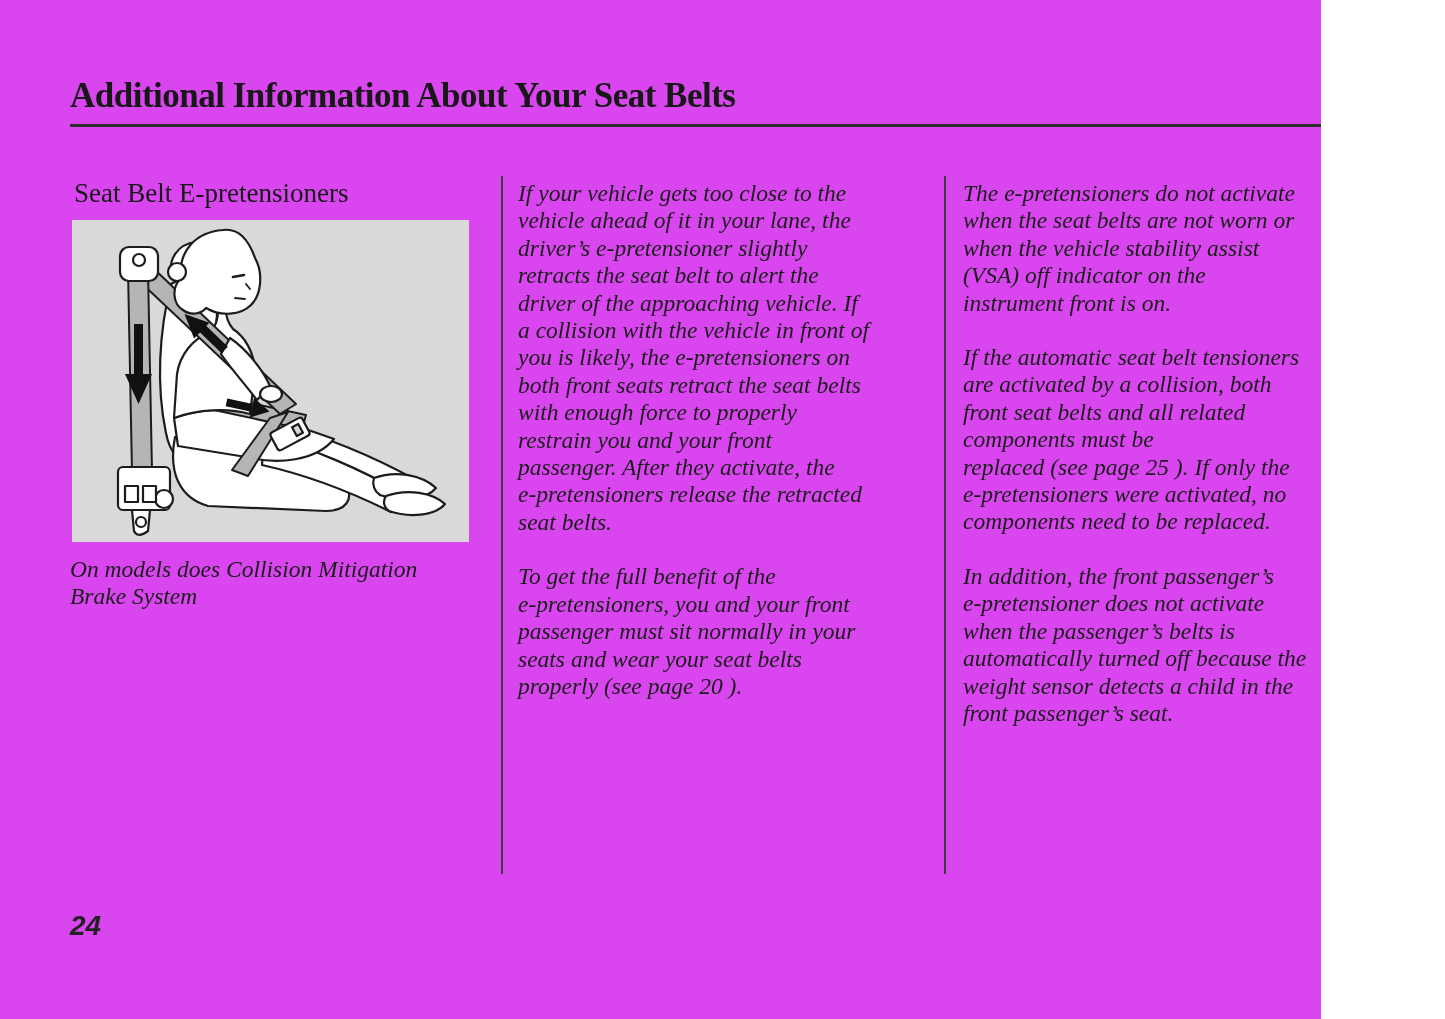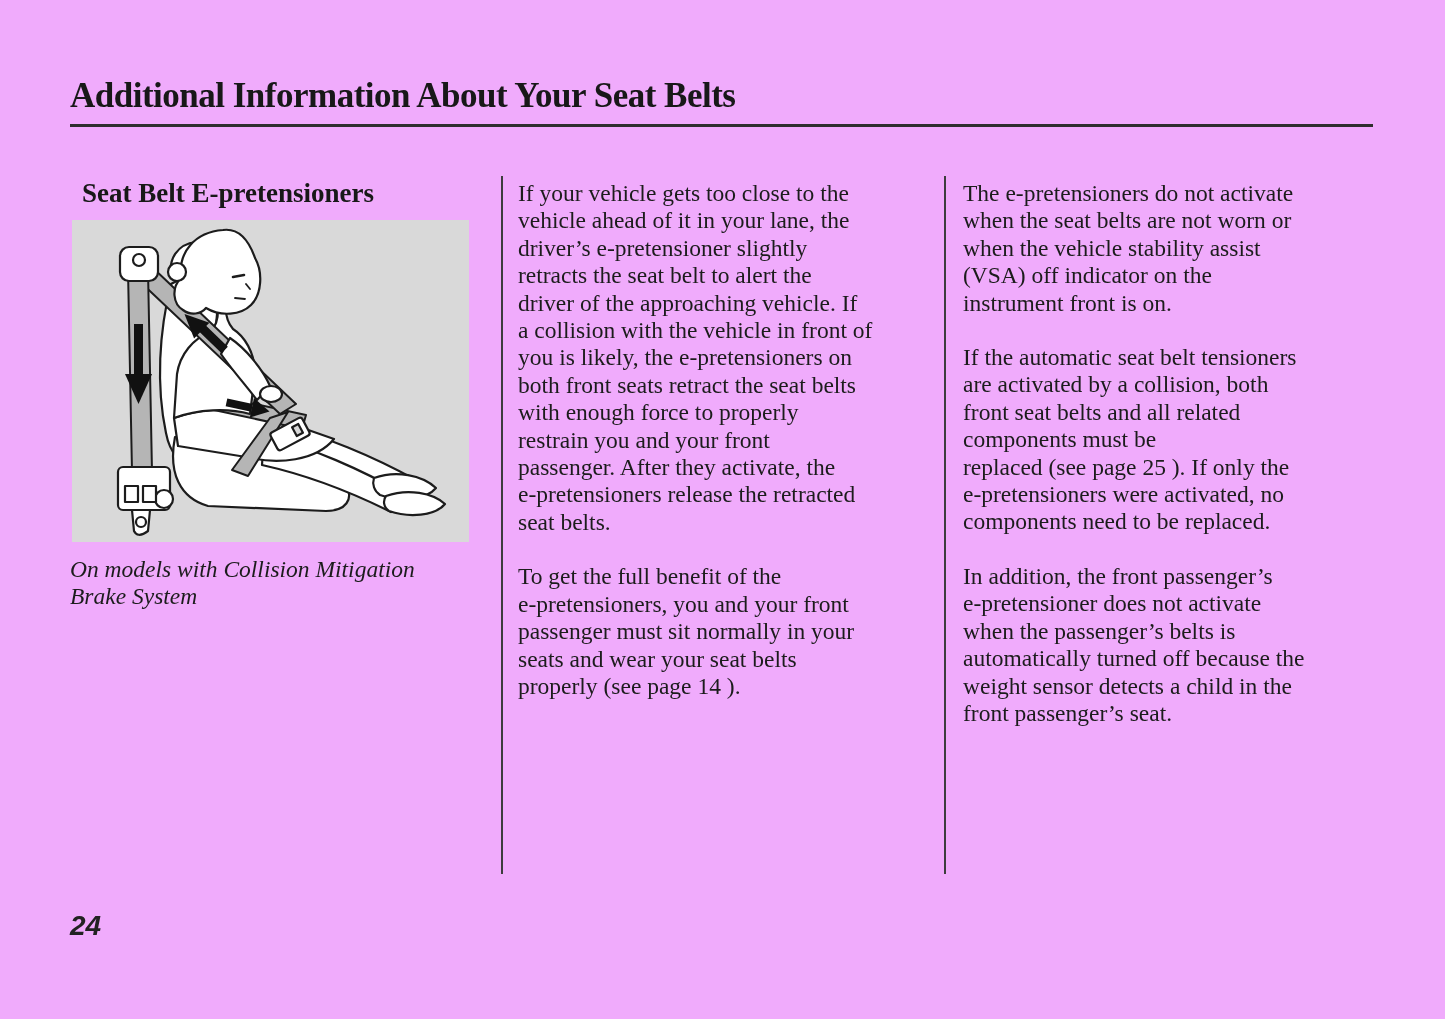--- a/index.html
+++ b/index.html
@@ -1,20 +1,20 @@
 <!DOCTYPE html>
 <html><head>
 <meta charset="utf-8">
 <style>
   html, body { margin: 0; padding: 0; background: #ffffff; }
   .page {
     position: relative;
-    width: 1445px;
+    width: 1321px;
     height: 1019px;
-    background: #f0abfc;
+    background: #d946ef;
     font-family: "Liberation Serif", serif;
     color: #1c1c1c;
     overflow: hidden;
   }
   .doc-title {
     position: absolute;
     left: 70px;
     top: 76px;
     font-size: 35px;
     font-weight: bold;
@@ -43,40 +43,41 @@
     position: absolute;
     top: 176px;
     height: 698px;
     width: 2px;
     background: #3d3d3d;
   }
   .v-divider.first  { left: 501px; }
   .v-divider.second { left: 944px; }
   .col-heading {
     font-size: 27px;
-    font-weight: bold;
+    font-weight: normal;
     line-height: 30px;
-    margin: 2px 0 12px 12px;
+    margin: 2px 0 12px 4px;
     color: #181818;
   }
   .figure-box {
     width: 397px;
     height: 322px;
     background: #d9d9d9;
     margin-left: 2px;
   }
   .figure-box svg { display: block; width: 100%; height: 100%; }
   .caption {
     font-style: italic;
     white-space: pre-line;
     margin: 14px 0 0 0;
   }
   .para {
     white-space: pre-line;
     margin: 0 0 27px 0;
+    font-style: italic;
   }
   .para.first { margin-top: 4px; }
   .para.no-gap { margin-top: 0; }
   .page-number {
     position: absolute;
     left: 70px;
     top: 910px;
     font-family: "Liberation Sans", sans-serif;
     font-size: 28px;
     font-weight: bold;
@@ -159,21 +160,21 @@
             <polygon points="121,108 143,108 132,84"></polygon>
           </g>
           <g transform="rotate(12 176 187)">
             <rect x="154" y="183" width="26" height="8"></rect>
             <polygon points="180,177 180,197 198,187"></polygon>
           </g>
         </g>
       </svg>
     </div>
 
-    <div class="caption">On models with Collision Mitigation
+    <div class="caption">On models does Collision Mitigation
 Brake System</div>
   </div>
 
   <div class="v-divider first"></div>
 
   <div class="col col-2">
     <div class="para first">If your vehicle gets too close to the
 vehicle ahead of it in your lane, the
 driver’s e-pretensioner slightly
 retracts the seat belt to alert the
@@ -183,21 +184,21 @@
 both front seats retract the seat belts
 with enough force to properly
 restrain you and your front
 passenger. After they activate, the
 e-pretensioners release the retracted
 seat belts.</div>
     <div class="para">To get the full benefit of the
 e-pretensioners, you and your front
 passenger must sit normally in your
 seats and wear your seat belts
-properly (see page 14 ).</div>
+properly (see page 20 ).</div>
   </div>
 
   <div class="v-divider second"></div>
 
   <div class="col col-3">
     <div class="para first">The e-pretensioners do not activate
 when the seat belts are not worn or
 when the vehicle stability assist
 (VSA) off indicator on the
 instrument front is on.</div>

